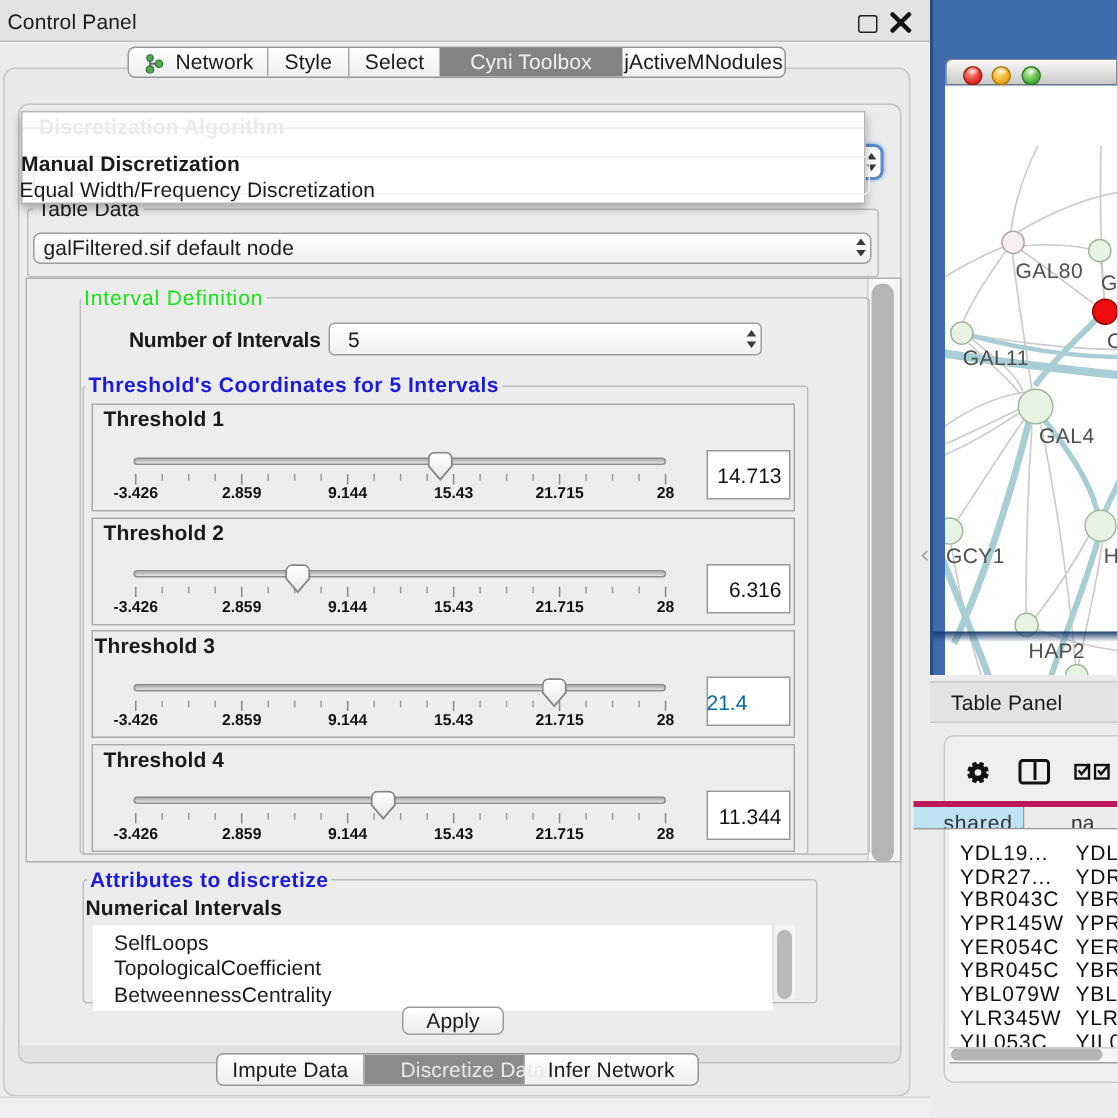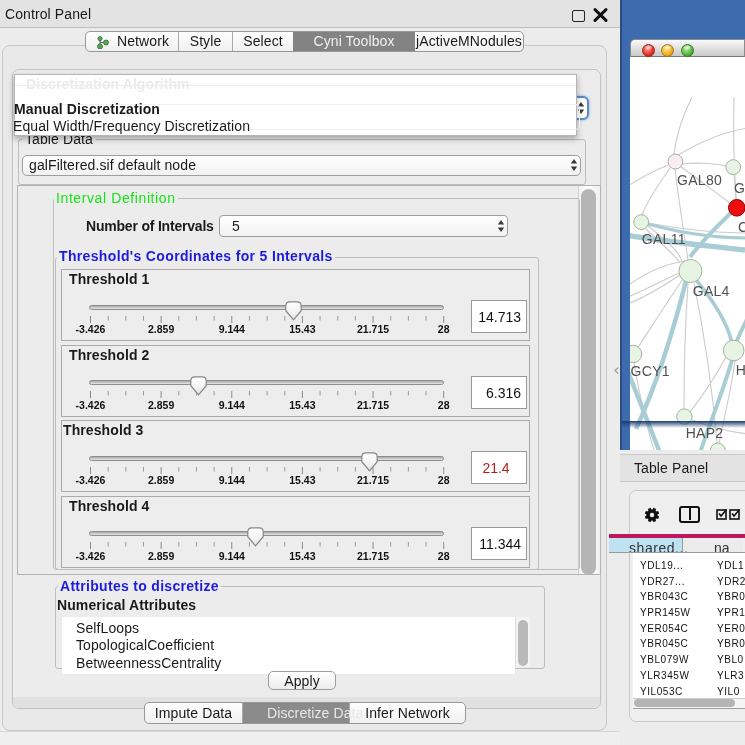--- a/index.html
+++ b/index.html
@@ -180,21 +180,21 @@
       <path d="M0.8 4.5 A4 4 0 0 1 4.8 0.8 L12.2 0.8 A4 4 0 0 1 16.2 4.5 L16.2 9.7 L8.5 18.8 L0.8 9.7 Z" fill="url(#g420)" stroke="#858585" stroke-width="1.2"></path>
       <defs>
         <linearGradient id="g420" x1="0" y1="0" x2="0" y2="1">
           <stop offset="0" stop-color="#ffffff"></stop>
           <stop offset="0.55" stop-color="#f4f4f4"></stop>
           <stop offset="1" stop-color="#e2e2e2"></stop>
         </linearGradient>
       </defs>
     </svg>
     <div class="abs" style="left:471px;top:451px;width:56px;height:33px;background:#fff;border:1px solid #989898;box-sizing:border-box;"></div>
-    <div class="abs" style="left:471px;top:460px;width:50px;text-align:center;font-size:14px;color:#b91c1c;">21.4</div>
+    <div class="abs" style="left:471px;top:460px;width:50px;text-align:left;font-size:14px;color:#0369a1;">21.4</div>
     <div class="abs" style="left:61px;top:495.5px;width:469px;height:72px;background:#ededed;border:1px solid #ababab;box-sizing:border-box;"></div>
     <div class="abs t13 b" style="left:69px;top:498.5px;">Threshold 4</div>
     <div class="abs" style="left:89px;top:531px;width:355px;height:5px;border:1px solid #8d8d8d;border-radius:3.5px;background:linear-gradient(#a8a8a8,#e6e6e6);box-sizing:border-box;"></div>
     <svg class="abs" style="left:60px;top:542px;" width="400" height="8" viewBox="0 0 400 8">
       <line x1="30.5" y1="0" x2="30.5" y2="7" stroke="#8a8a8a" stroke-width="1"></line>
       <line x1="48.16" y1="0" x2="48.16" y2="4.5" stroke="#9a9a9a" stroke-width="1"></line>
       <line x1="65.82" y1="0" x2="65.82" y2="4.5" stroke="#9a9a9a" stroke-width="1"></line>
       <line x1="83.47999999999999" y1="0" x2="83.47999999999999" y2="4.5" stroke="#9a9a9a" stroke-width="1"></line>
       <line x1="101.13999999999999" y1="0" x2="101.13999999999999" y2="7" stroke="#8a8a8a" stroke-width="1"></line>
       <line x1="118.79999999999998" y1="0" x2="118.79999999999998" y2="4.5" stroke="#9a9a9a" stroke-width="1"></line>
@@ -229,21 +229,21 @@
           <stop offset="1" stop-color="#e2e2e2"></stop>
         </linearGradient>
       </defs>
     </svg>
     <div class="abs" style="left:471px;top:526.5px;width:56px;height:33px;background:#fff;border:1px solid #989898;box-sizing:border-box;"></div>
     <div class="abs" style="left:471px;top:535.5px;width:50px;text-align:right;font-size:14px;color:#111;">11.344</div>
   </div>
 
 <div class="abs" style="left:55px;top:586px;width:488px;height:81px;border:1px solid #bdbdbd;border-radius:3px;"></div>
 <div class="abs t13 b" style="left:58px;top:579px;background:#ececec;padding:0 2px;color:#1b1be0;letter-spacing:0.3px;">Attributes to discretize</div>
-<div class="abs t13 b" style="left:57px;top:598px;">Numerical Attributes</div>
+<div class="abs t13 b" style="left:57px;top:598px;">Numerical Intervals</div>
 <div class="abs" style="left:62px;top:617px;width:453px;height:57px;background:#ffffff;overflow:hidden;">
   <div class="abs t13" style="left:14px;top:4px;">SelfLoops</div>
   <div class="abs t13" style="left:14px;top:21px;">TopologicalCoefficient</div>
   <div class="abs t13" style="left:14px;top:39px;">BetweennessCentrality</div>
 </div>
 <div class="abs" style="left:515px;top:617px;width:15px;height:49px;background:#f4f4f4;border-left:1px solid #ddd;box-sizing:border-box;"></div>
 <div class="abs" style="left:518px;top:620px;width:10px;height:46px;background:#b9b9b9;border-radius:5px;"></div>
 
 <div class="abs" style="left:268px;top:671px;width:68px;height:19px;background:linear-gradient(#ffffff,#ececec);border:1px solid #9c9c9c;border-radius:5px;box-sizing:border-box;text-align:center;">
   <span class="t13" style="line-height:17px;">Apply</span>
@@ -388,21 +388,21 @@
   <path d="M3 5.5 L5 8 L10.5 1.5" fill="none" stroke="#111" stroke-width="1.6"></path>
 </svg>
 
 <div class="abs" style="left:609px;top:534px;width:136px;height:19px;border-top:4px solid #be185d;border-bottom:1px solid #9a9a9a;box-sizing:border-box;overflow:hidden;">
   <div style="position:absolute;left:0;top:0;width:74px;height:19px;background:#bfe2f2;border-right:1px solid #9a9a9a;box-sizing:border-box;"></div>
   <div style="position:absolute;left:74px;top:0;width:60px;height:19px;background:#ececec;"></div>
   <div class="abs" style="left:20px;top:2px;font-size:14px;color:#333;letter-spacing:0.55px;">shared...</div>
   <div class="abs" style="left:105px;top:2px;font-size:14px;color:#333;">na</div>
 </div>
 
-<div class="abs" style="left:633px;top:553px;width:112px;height:145px;background:#fff;overflow:hidden;font-size:10px;color:#111;letter-spacing:0.55px;">
+<div class="abs" style="left:633px;top:553px;width:112px;height:145px;background:#fff;overflow:hidden;font-size:14px;color:#111;letter-spacing:0.55px;">
   <div class="abs" style="left:7px;top:7px;">YDL19...</div>
     <div class="abs" style="left:84px;top:7px;">YDL1</div>
   <div class="abs" style="left:7px;top:23px;">YDR27...</div>
     <div class="abs" style="left:84px;top:23px;">YDR2</div>
   <div class="abs" style="left:7px;top:38px;">YBR043C</div>
     <div class="abs" style="left:84px;top:38px;">YBR0</div>
   <div class="abs" style="left:7px;top:54px;">YPR145W</div>
     <div class="abs" style="left:84px;top:54px;">YPR1</div>
   <div class="abs" style="left:7px;top:70px;">YER054C</div>
     <div class="abs" style="left:84px;top:70px;">YER0</div>

